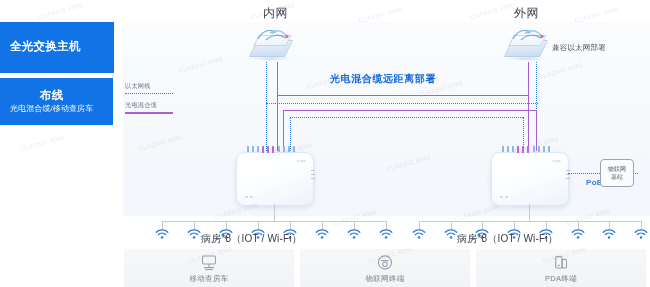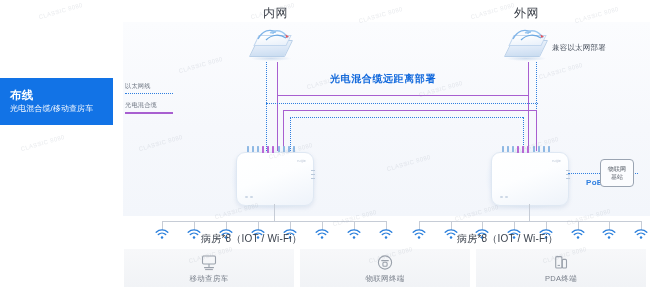--- a/index.html
+++ b/index.html
@@ -47,21 +47,21 @@
   }
   .side-sub {
     font-size: 8px;
     font-weight: normal;
     line-height: 10.5px;
     letter-spacing: 0.1px;
     margin-top: 2px;
     opacity: 0.97;
   }
   .side-card.c0 .inner { position:absolute; left:10px; top:17px; }
-  .side-card.c1 .inner { position:absolute; left:10px; top:10px; }
+  .side-card.c1 .inner { position:absolute; left:10px; top:10px;text-align:center; }
   .side-card.c2 .inner { position:absolute; left:10px; top:62px; }
 
   
   .canvas {
     position: absolute;
     left: 118px;
     top: 0;
     width: 532px;
     height: 287px;
     background: #ffffff;
@@ -301,20 +301,25 @@
     letter-spacing: .4px;
   }
 </style>
 </head>
 <body>
 
 <div id="root">
 
   <div class="sidebar">
 
+    <div class="side-card c0">
+      <div class="inner">
+        <div class="side-title">全光交换主机</div>
+      </div>
+    </div>
 
     <div class="side-card c1">
       <div class="inner">
         <div class="side-title">布线</div>
         <div class="side-sub">光电混合缆/移动查房车</div>
       </div>
     </div>
 
 
     <div class="wm" style="left:38px; top:8px;">CLASSIC 8080</div>

